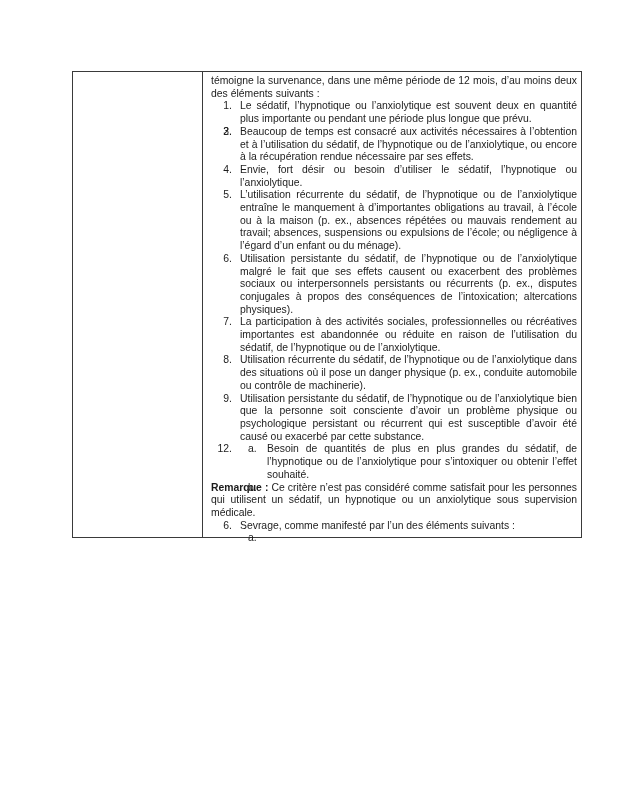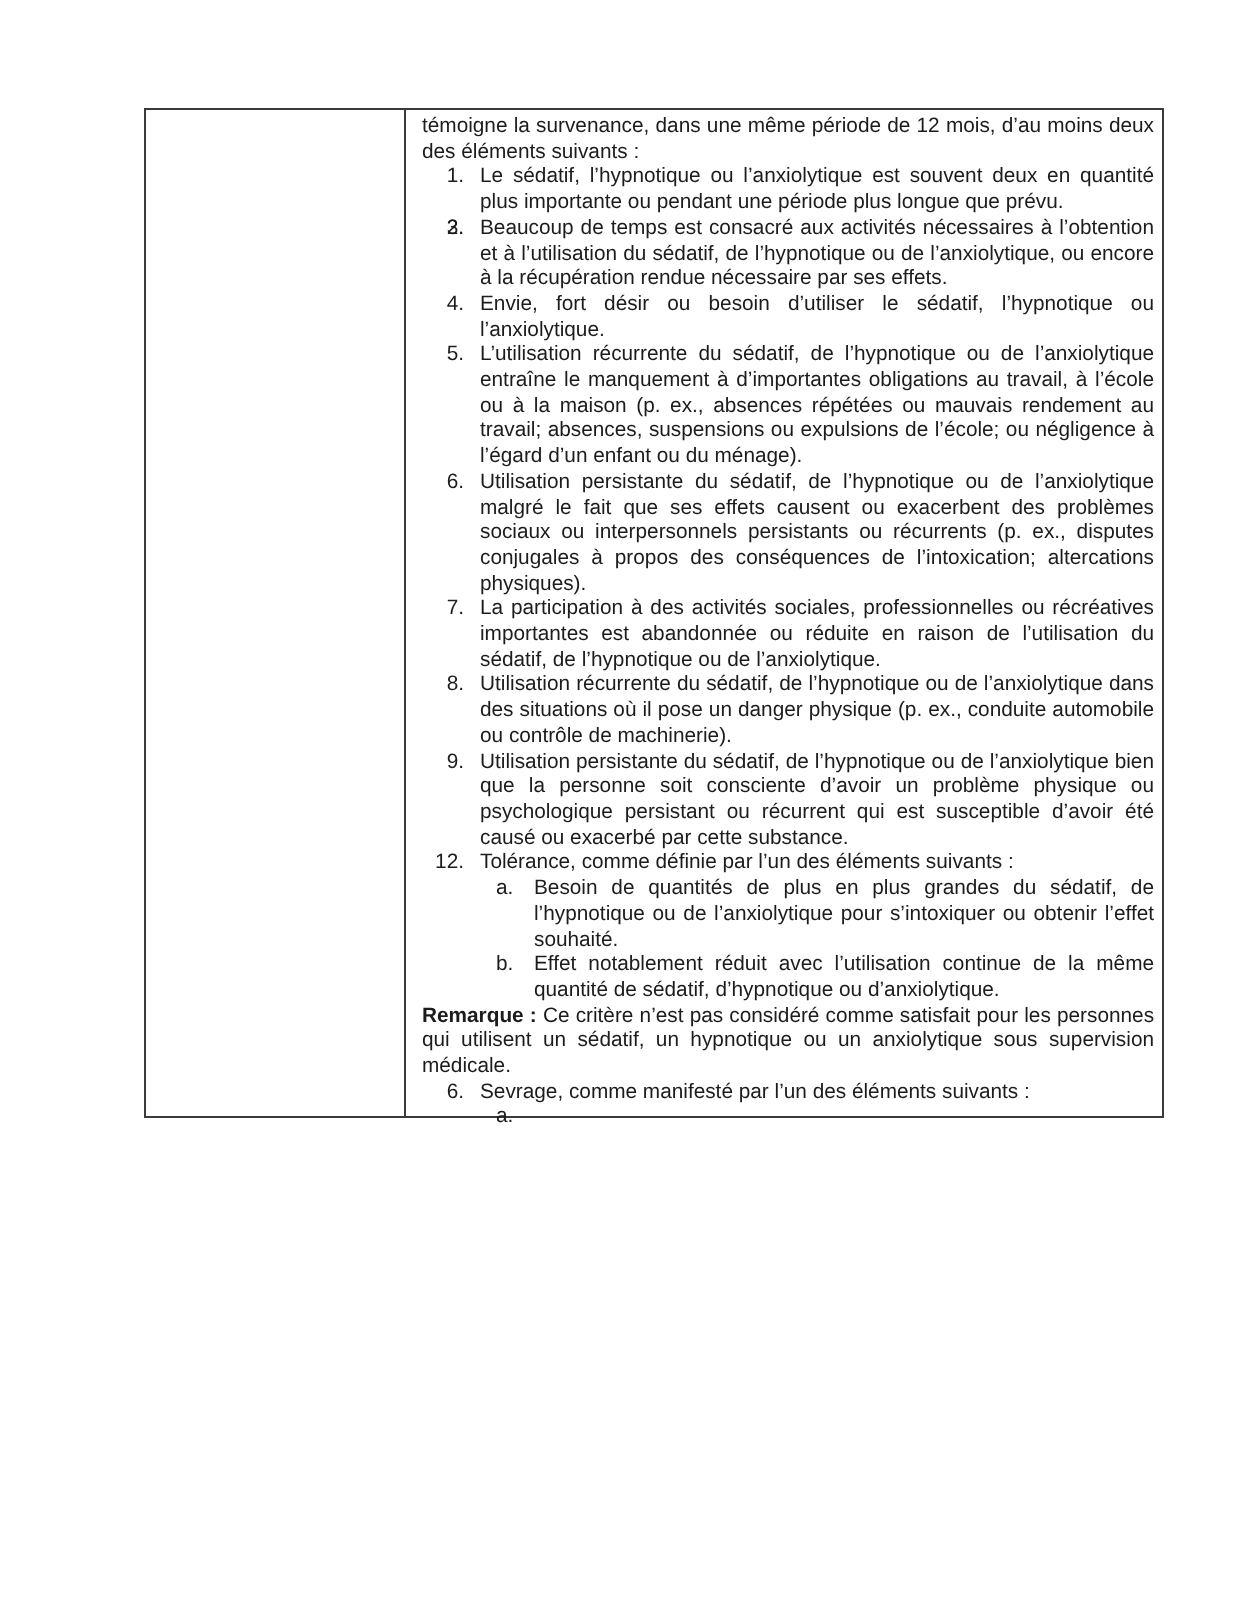--- a/index.html
+++ b/index.html
@@ -11,21 +11,21 @@
     height: 808px;
     background: #ffffff;
     position: relative;
     font-family: "Liberation Sans", sans-serif;
     color: #1c1c1c;
     overflow: hidden;
   }
   .criteria-table {
     position: absolute;
     left: 72px;
-    top: 54px;
+    top: 71px;
     width: 508px;
     display: flex;
     border: 1px solid #3a3a3a;
     background: #ffffff;
   }
   .left-cell {
     width: 129px;
     flex: 0 0 129px;
     border-right: 1px solid #3a3a3a;
   }
@@ -111,31 +111,29 @@
       <span class="txt">Utilisation récurrente du sédatif, de l’hypnotique ou de l’anxiolytique dans des situations où il pose un danger physique (p. ex., conduite automobile ou contrôle de machinerie).</span>
     </div>
 
     <div class="item">
       <span class="num">9.</span>
       <span class="txt">Utilisation persistante du sédatif, de l’hypnotique ou de l’anxiolytique bien que la personne soit consciente d’avoir un problème physique ou psychologique persistant ou récurrent qui est susceptible d’avoir été causé ou exacerbé par cette substance.</span>
     </div>
 
     <div class="item">
       <span class="num">12.</span>
-      <span class="txt">Tolérance, comme définie par l’un des éléments suivants :</span>
     </div>
 
     <div class="sub">
       <span class="letter">a.</span>
       <span class="txt">Besoin de quantités de plus en plus grandes du sédatif, de l’hypnotique ou de l’anxiolytique pour s’intoxiquer ou obtenir l’effet souhaité.</span>
     </div>
 
     <div class="sub">
       <span class="letter">b.</span>
-      <span class="txt">Effet notablement réduit avec l’utilisation continue de la même quantité de sédatif, d’hypnotique ou d’anxiolytique.</span>
     </div>
 
     <p class="remark"><b>Remarque :</b> <span>Ce critère n’est pas considéré comme satisfait pour les personnes qui utilisent un sédatif, un hypnotique ou un anxiolytique sous supervision médicale.</span></p>
 
     <div class="item">
       <span class="num">6.</span>
       <span class="txt">Sevrage, comme manifesté par l’un des éléments suivants :</span>
     </div>
 
     <div class="sub">

